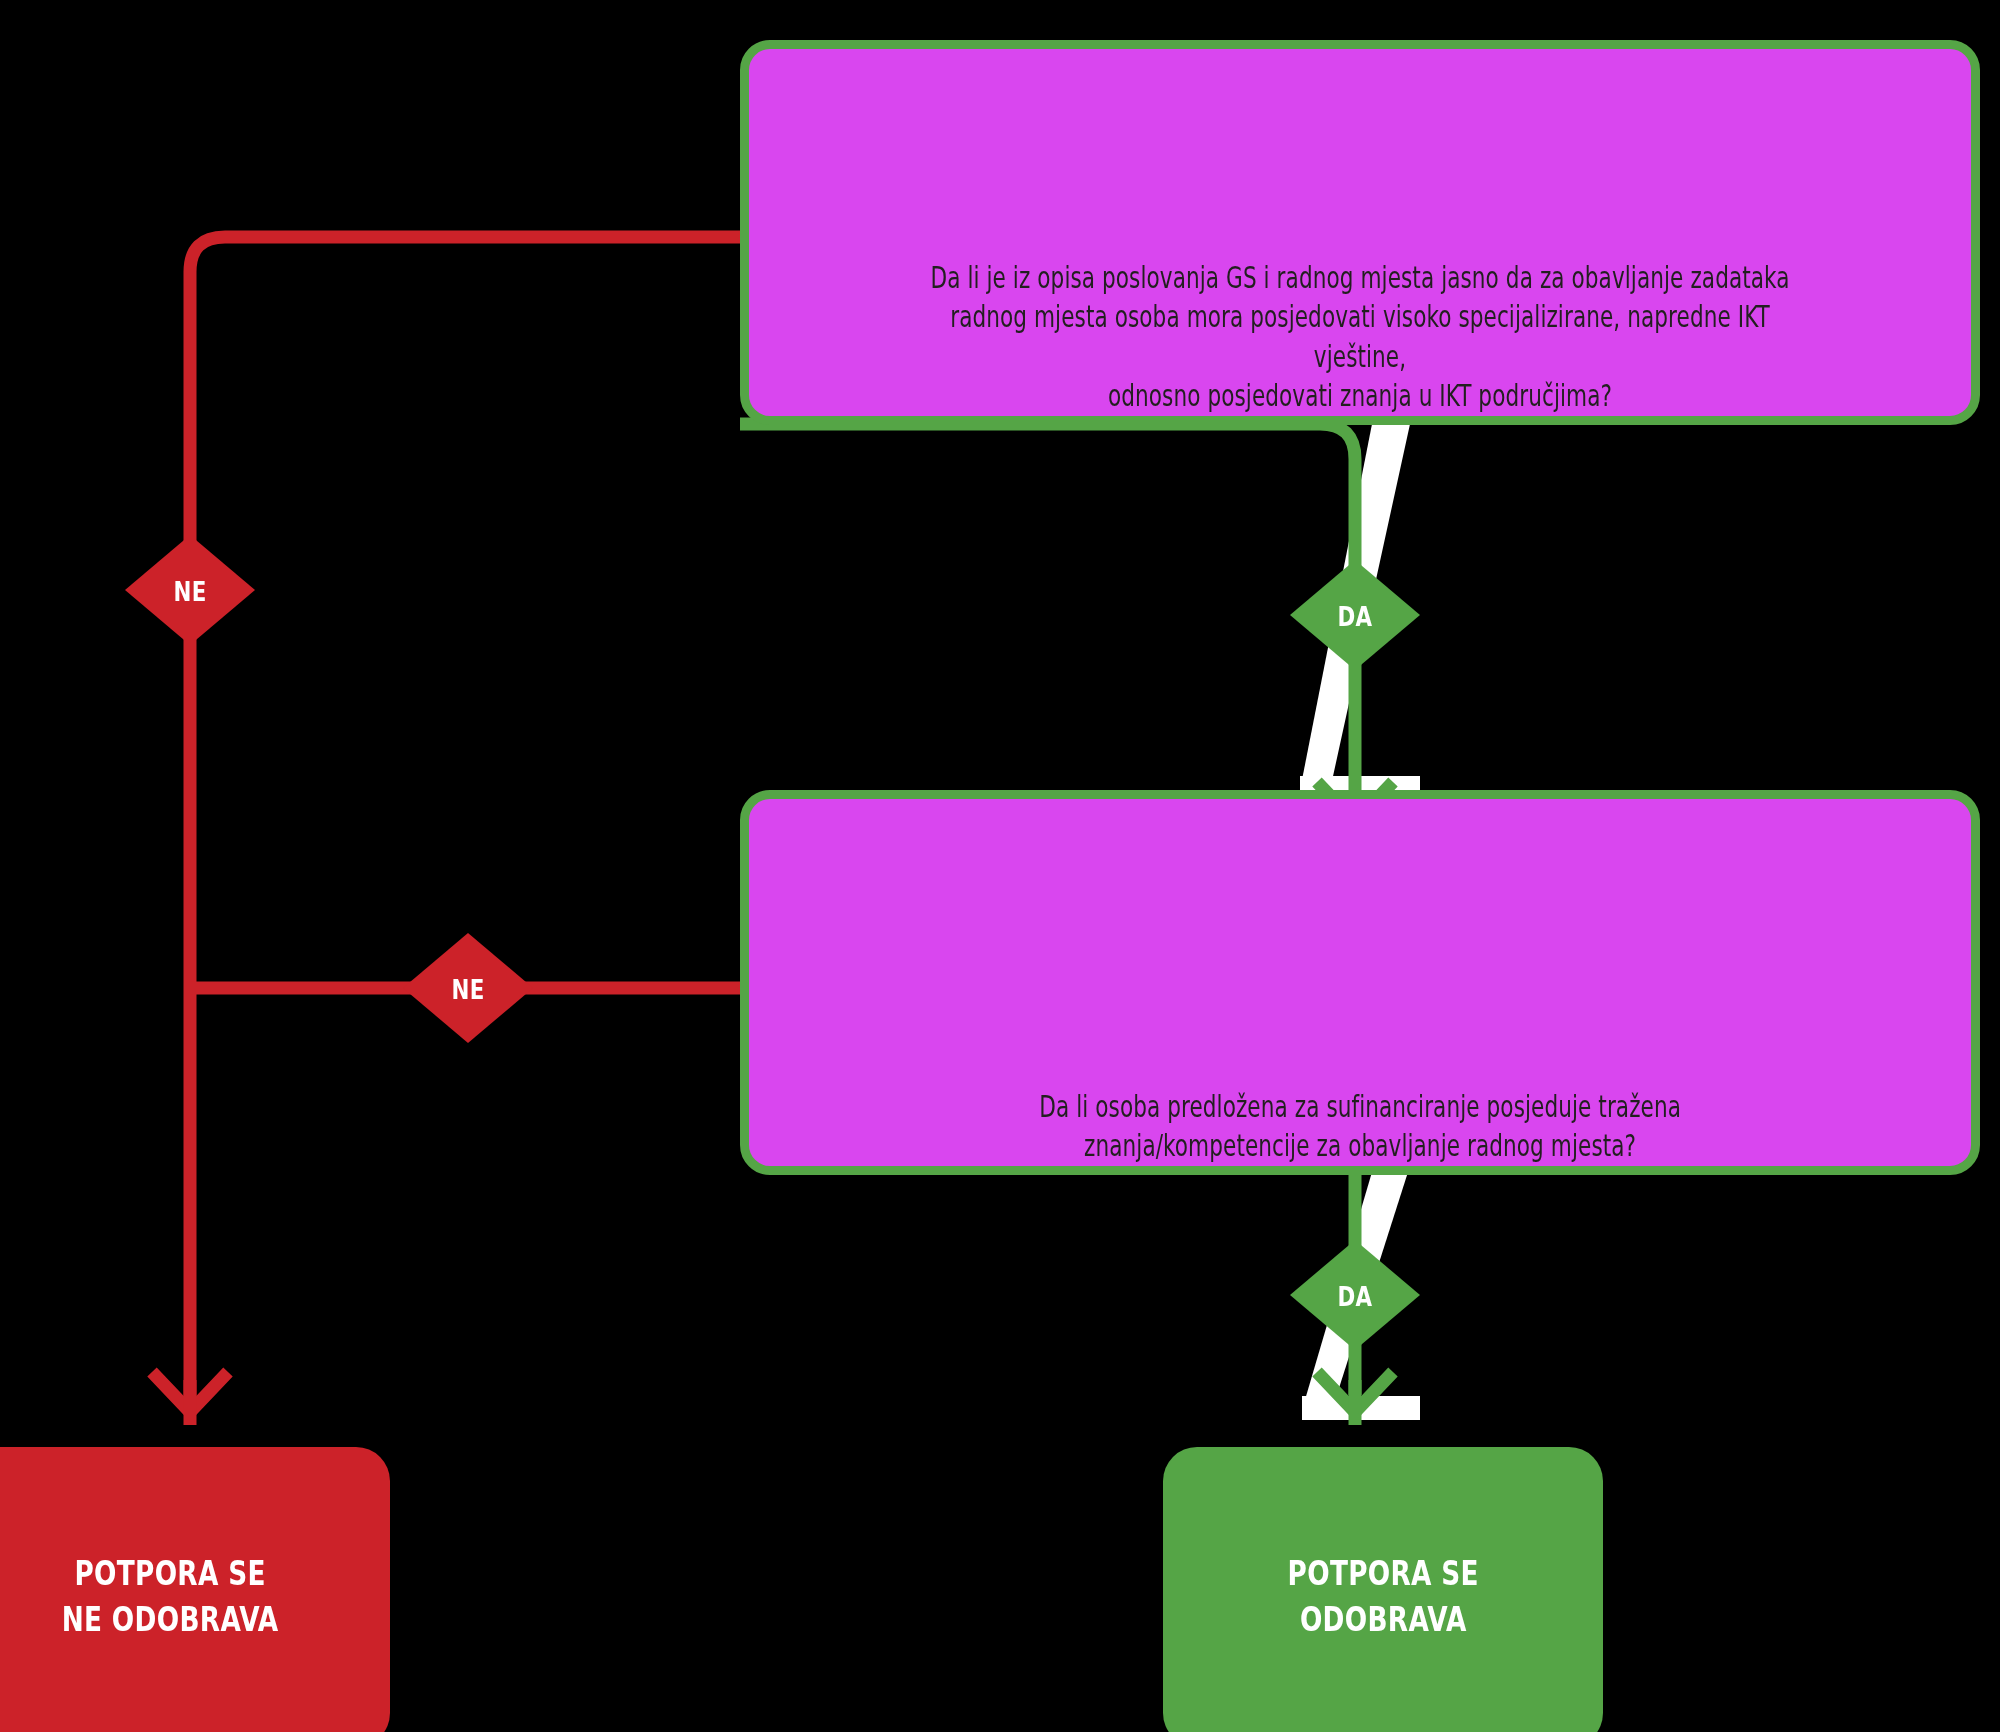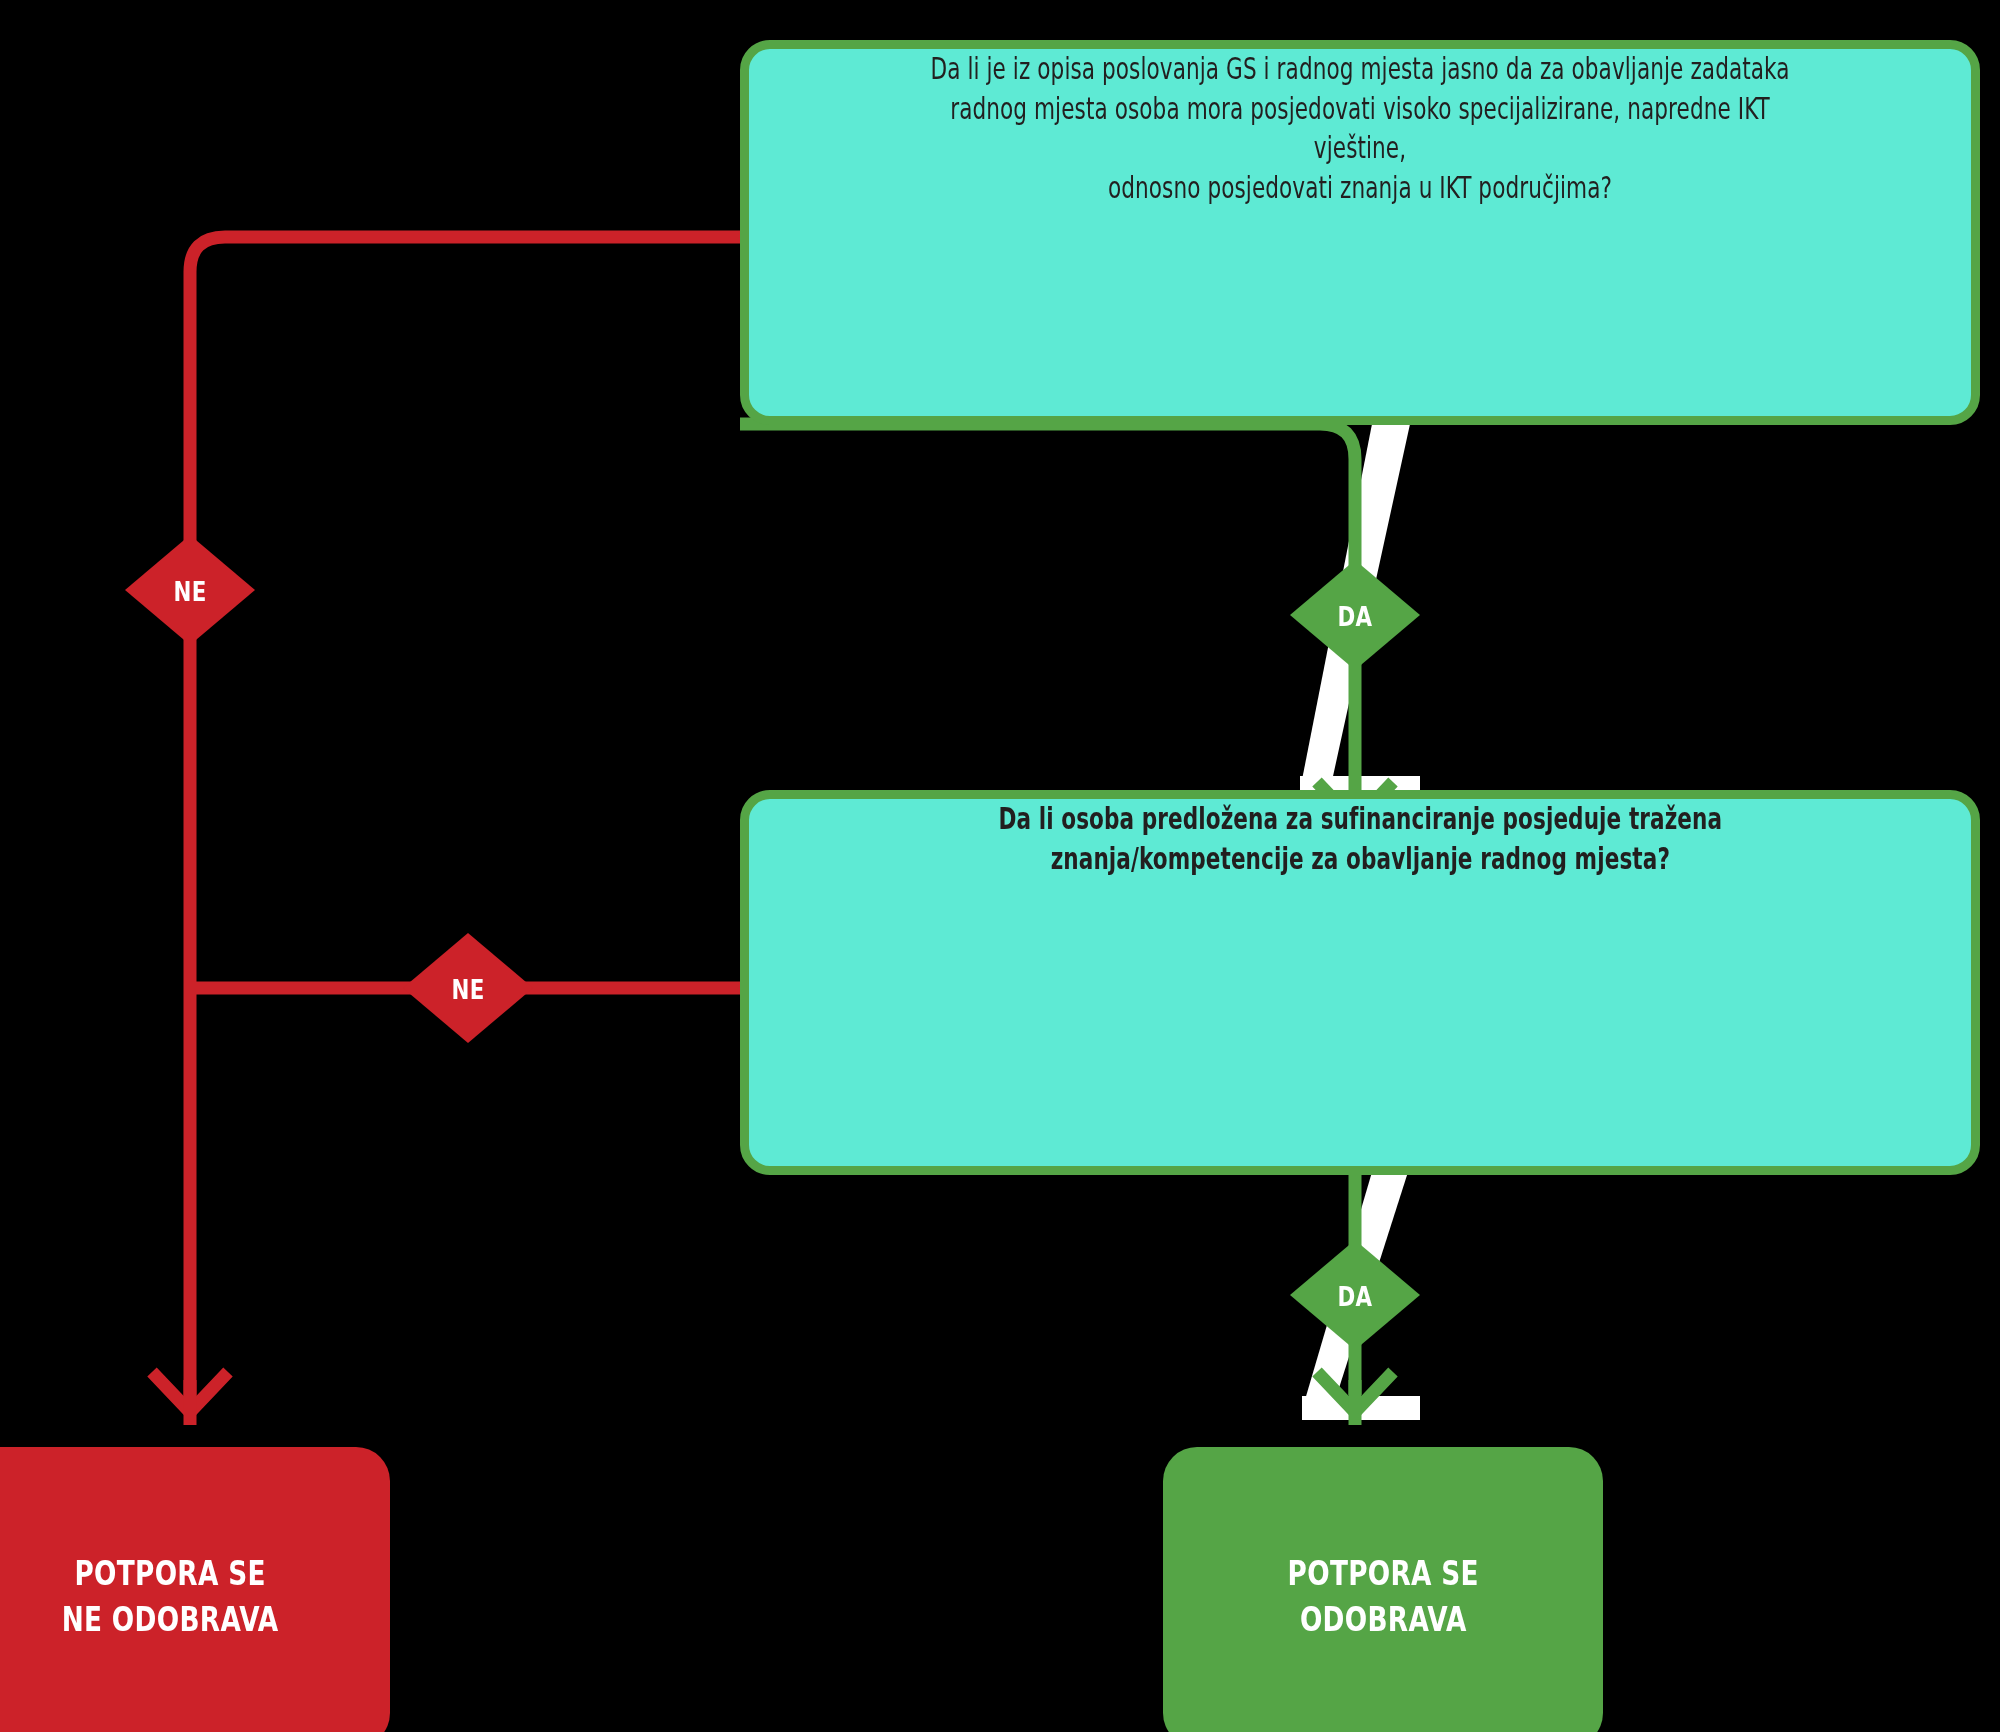--- a/index.html
+++ b/index.html
@@ -1,25 +1,25 @@
 <!DOCTYPE html>
 <html><head>
 <meta charset="utf-8">
 <style>
   html,body{margin:0;padding:0;background:#000;}
   body{width:2000px;height:1732px;overflow:hidden;font-family:"Liberation Sans",sans-serif;}
   #stage{position:relative;width:2000px;height:1732px;background:#000;}
   svg.layer{position:absolute;left:0;top:0;width:2000px;height:1732px;}
 
   .qbox{
-    position:absolute;background:#5eead4;
+    position:absolute;background:#d946ef;
     border:9px solid var(--green);
     border-radius:30px;
     box-sizing:border-box;
-    display:flex;align-items:flex-start;justify-content:center;
+    display:flex;align-items:flex-end;justify-content:center;
     z-index:5;
   }
   .qtext{
     font-family:"DejaVu Sans Condensed","Liberation Sans",sans-serif;
     font-stretch:condensed;
     color:#221f1f;font-size:30px;line-height:1.32;text-align:center;
     padding:0 40px;letter-spacing:.1px;
     transform:scaleX(.80);transform-origin:center center;
     white-space:pre-line;
   }
@@ -85,21 +85,21 @@
   <div class="dlabel" style="left:418px;top:970px;width:100px;height:38px;">NE</div>
   <div class="dlabel" style="left:1305px;top:597px;width:100px;height:38px;">DA</div>
   <div class="dlabel" style="left:1305px;top:1277px;width:100px;height:38px;">DA</div>
 
   <div class="qbox" style="left:740px;top:40px;width:1240px;height:385px;--green:#55A546;">
     <div class="qtext">Da li je iz opisa poslovanja GS i radnog mjesta jasno da za obavljanje zadataka
 radnog mjesta osoba mora posjedovati visoko specijalizirane, napredne IKT vještine,
 odnosno posjedovati znanja u IKT područjima?</div>
   </div>
 
-  <div class="qbox" style="left:740px;top:790px;width:1240px;height:385px;font-weight:bold;--green:#55A546;">
+  <div class="qbox" style="left:740px;top:790px;width:1240px;height:385px;--green:#55A546;">
     <div class="qtext">Da li osoba predložena za sufinanciranje posjeduje tražena
 znanja/kompetencije za obavljanje radnog mjesta?</div>
   </div>
 
   <div class="rbox" style="left:-50px;top:1447px;width:440px;height:300px;background:#CC2229;">
     <div class="rtext">POTPORA SE
 NE ODOBRAVA</div>
   </div>
 
   <div class="rbox" style="left:1163px;top:1447px;width:440px;height:300px;background:#55A546;">

